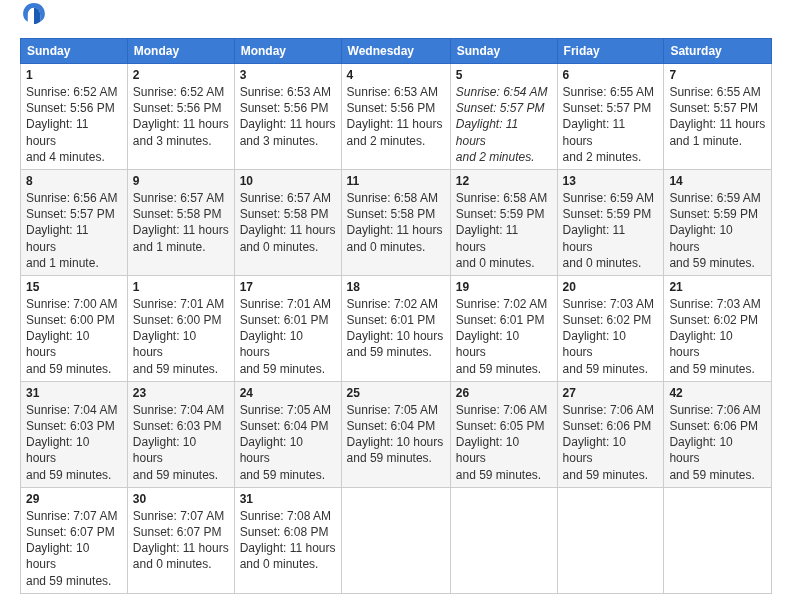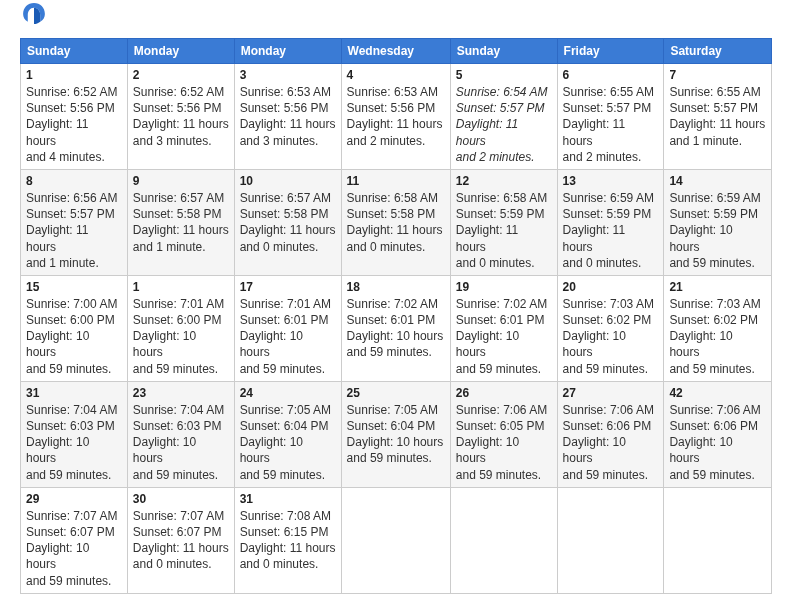--- a/index.html
+++ b/index.html
@@ -350,21 +350,21 @@
           <td>
             <span class="day-number">30</span>
             <div class="day-info" style="white-space: pre-line;">Sunrise: 7:07 AM
 Sunset: 6:07 PM
 Daylight: 11 hours
 and 0 minutes.</div>
           </td>
           <td>
             <span class="day-number">31</span>
             <div class="day-info" style="white-space: pre-line;">Sunrise: 7:08 AM
-Sunset: 6:15 PM
+Sunset: 6:08 PM
 Daylight: 11 hours
 and 0 minutes.</div>
           </td>
           <td class="empty-cell"></td>
           <td class="empty-cell"></td>
           <td class="empty-cell"></td>
           <td class="empty-cell"></td>
         </tr>
       </tbody>
   </table>

